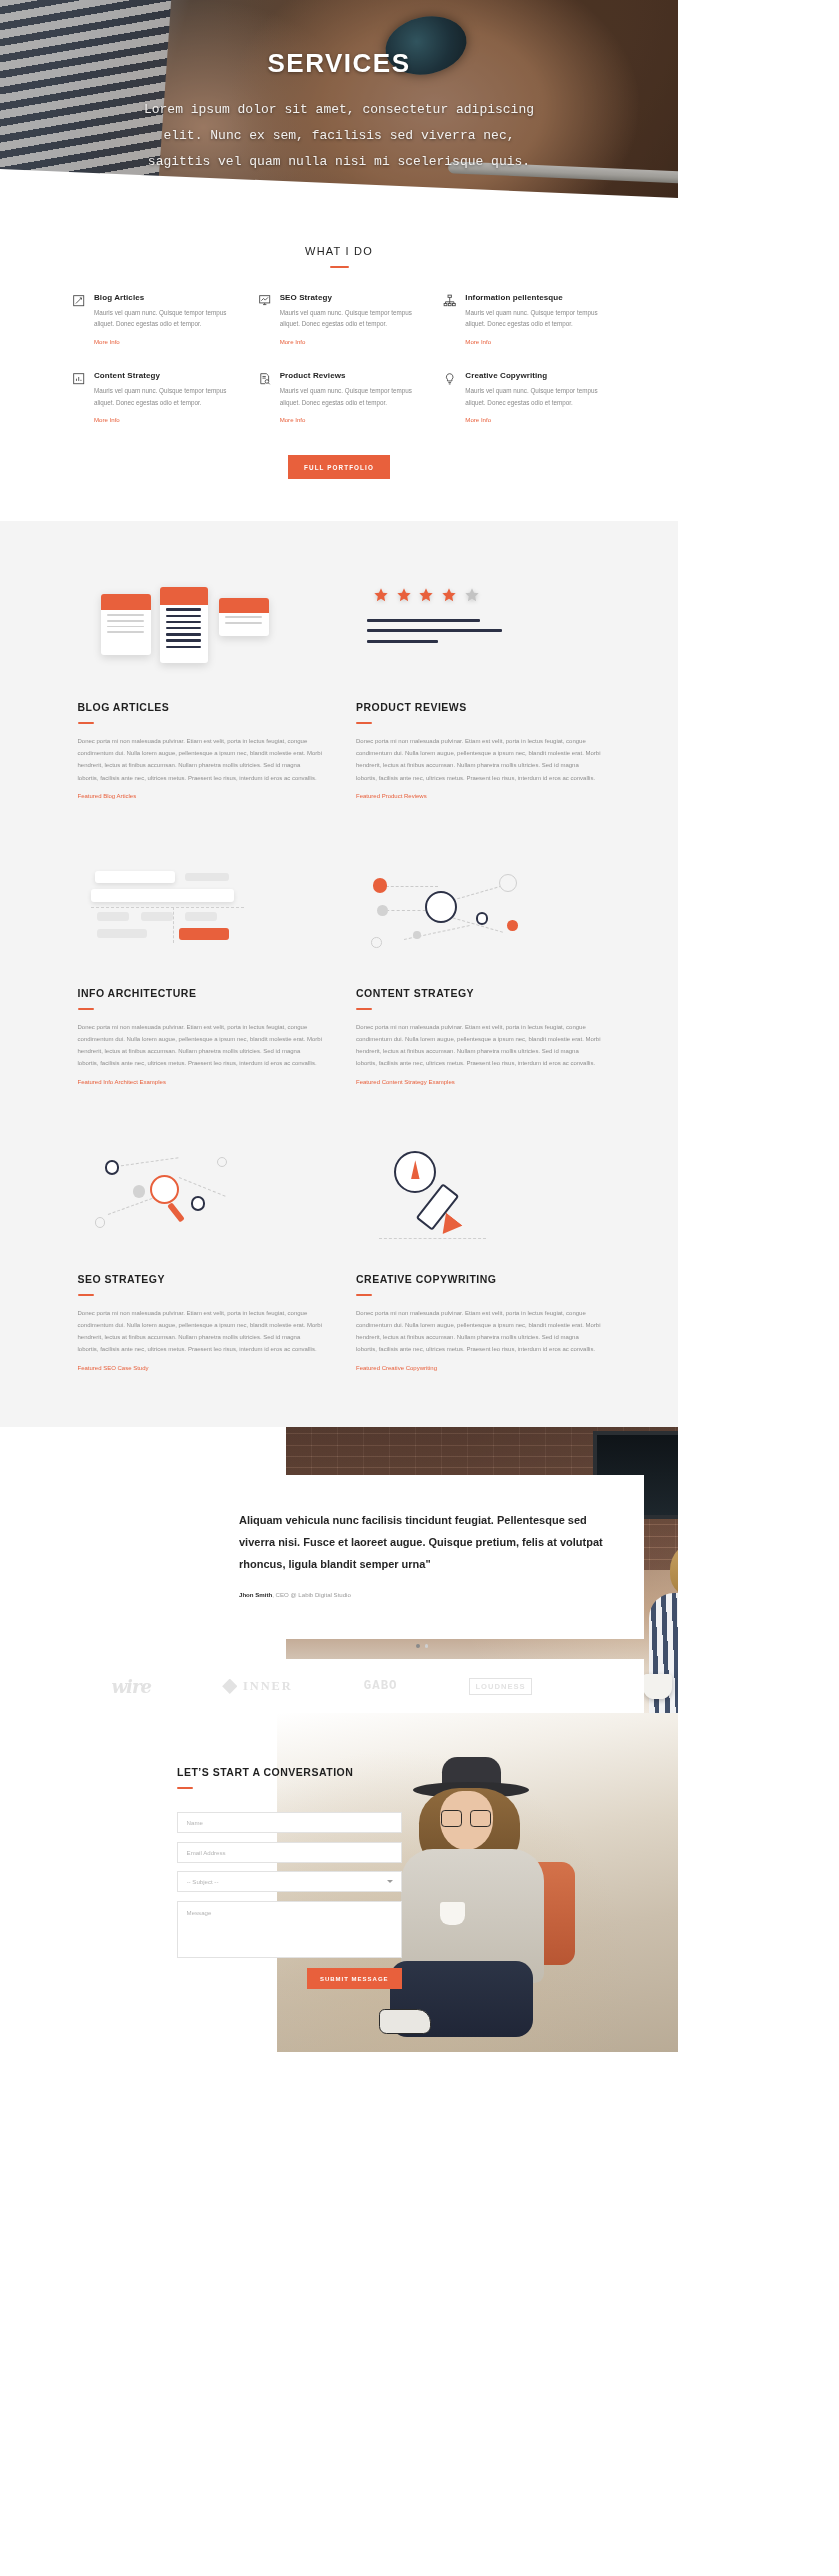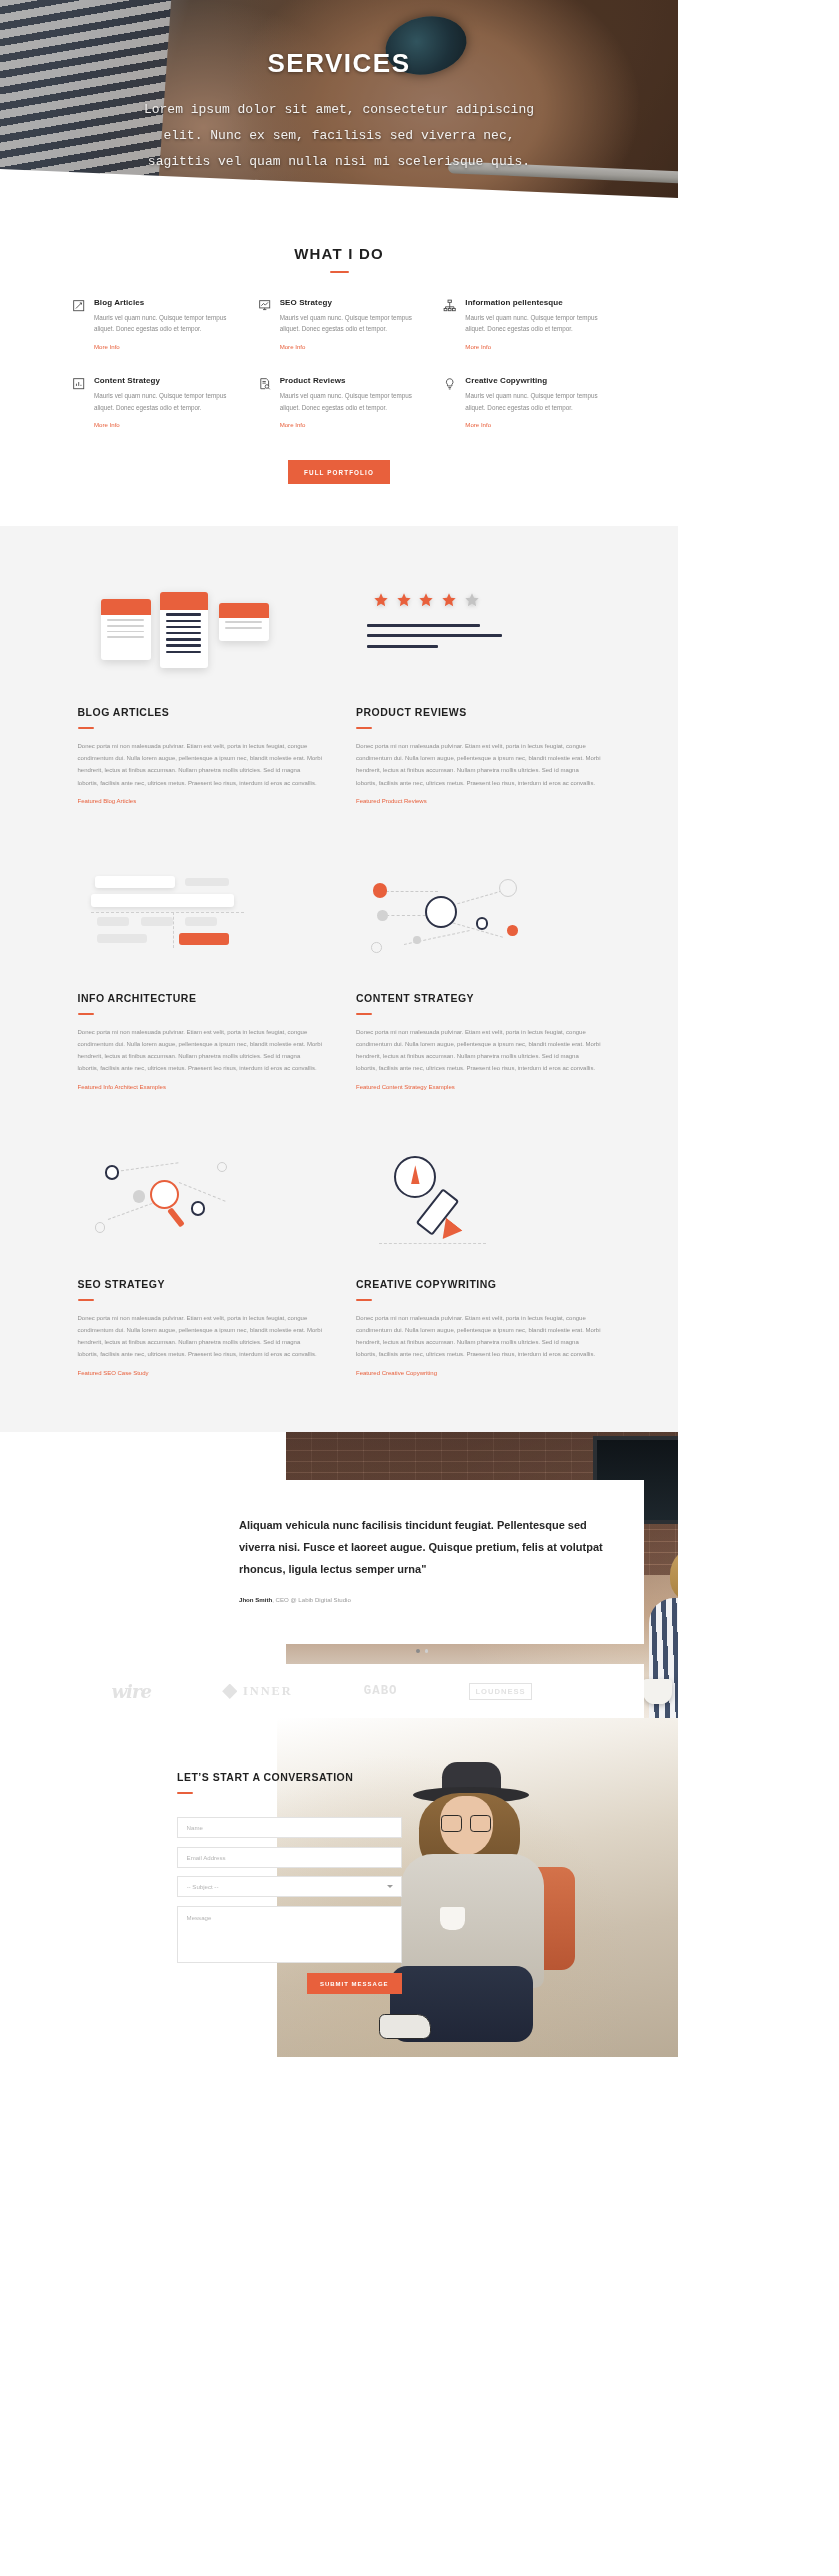--- a/index.html
+++ b/index.html
@@ -74,21 +74,21 @@
   }
   .hero-slant {
     position: absolute; left: 0; bottom: -1.9px; width: 839px; height: 63px;
     background: #fff; z-index: 5;
     clip-path: polygon(0 25px, 839px 61px, 839px 63px, 0 63px);
   }
 
   
   .whatido { background: #fff; padding: 40px 0 42px; }
   .sec-title {
-    text-align: center; font-size: 15px; font-weight: bold;
+    text-align: center; font-size: 11px; font-weight: normal;
     letter-spacing: 1.2px; color: #1f1f1f; text-transform: uppercase;
   }
   .sec-rule {
     width: 19px; height: 2.4px; background: #e8603c;
     margin: 8.6px auto 0; border-radius: 1px;
   }
   .svc-grid {
     width: 534px; margin: 25px auto 0;
     display: grid; grid-template-columns: repeat(3, 1fr); gap: 23px 23px;
   }
@@ -639,21 +639,21 @@
       <div class="tp-hair"></div>
         <div class="tp-face"></div>
         <div class="tp-glass"></div>
       <div class="tp-body"></div>
         <div class="tp-cup"></div>
         <div class="tp-pot"></div>
     </div>
 
     <div class="testi-card">
       <div class="testi-inner">
-        <p class="testi-quote">Aliquam vehicula nunc facilisis tincidunt feugiat. Pellentesque sed viverra nisi. Fusce et laoreet augue. Quisque pretium, felis at volutpat rhoncus, ligula lectus semper urna"</p>
+        <p class="testi-quote">Aliquam vehicula nunc facilisis tincidunt feugiat. Pellentesque sed viverra nisi. Fusce et laoreet augue. Quisque pretium, felis at volutpat rhoncus, ligula blandit semper urna"</p>
         <p class="testi-author"><b>Jhon Smith</b><span>, CEO @ Labib Digital Studio</span></p>
       </div>
     </div>
 
     <div class="testi-dots">
       <span class="dot on"></span>
       <span class="dot"></span>
     </div>
 
     <div class="logos">

